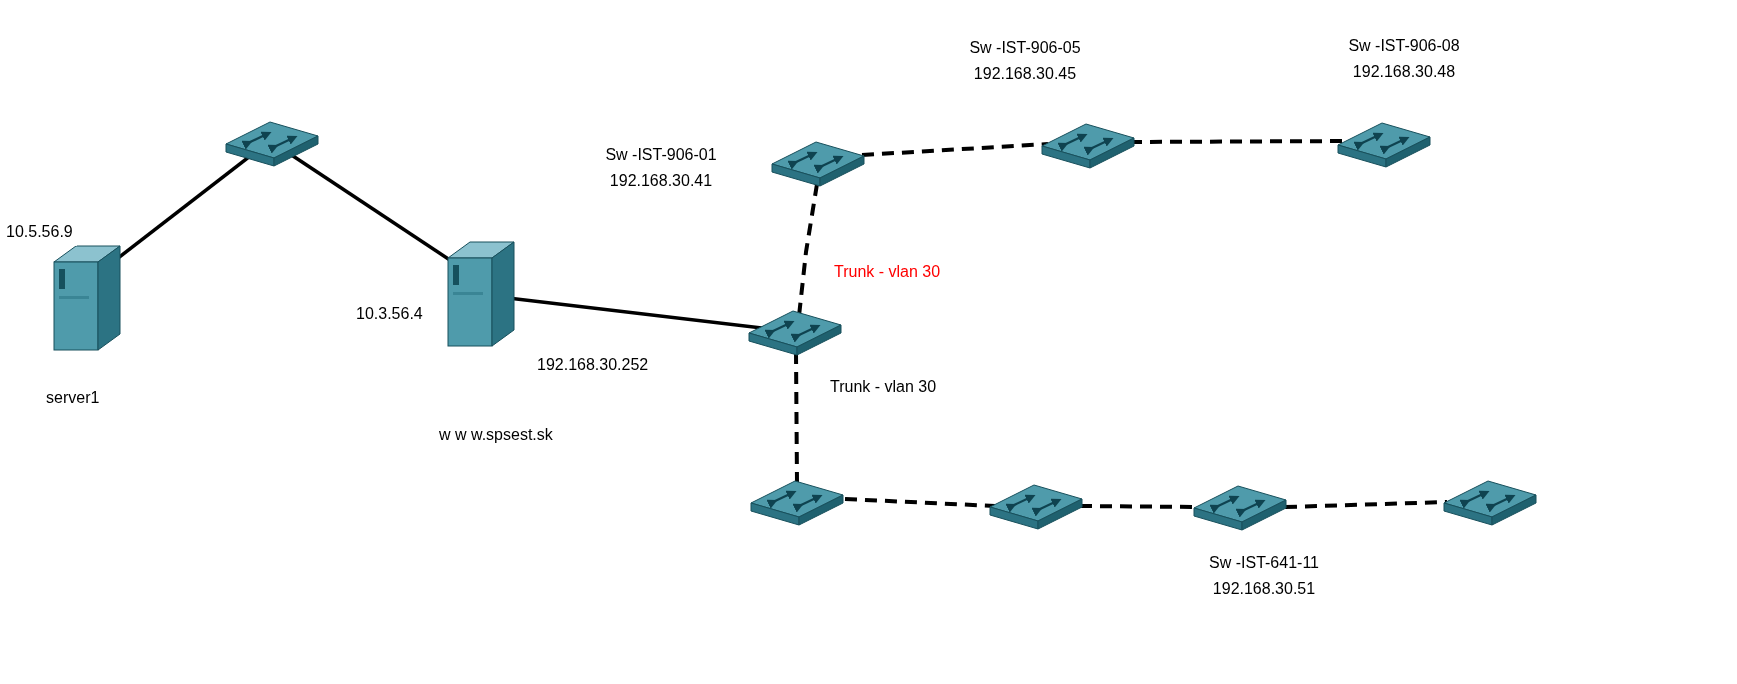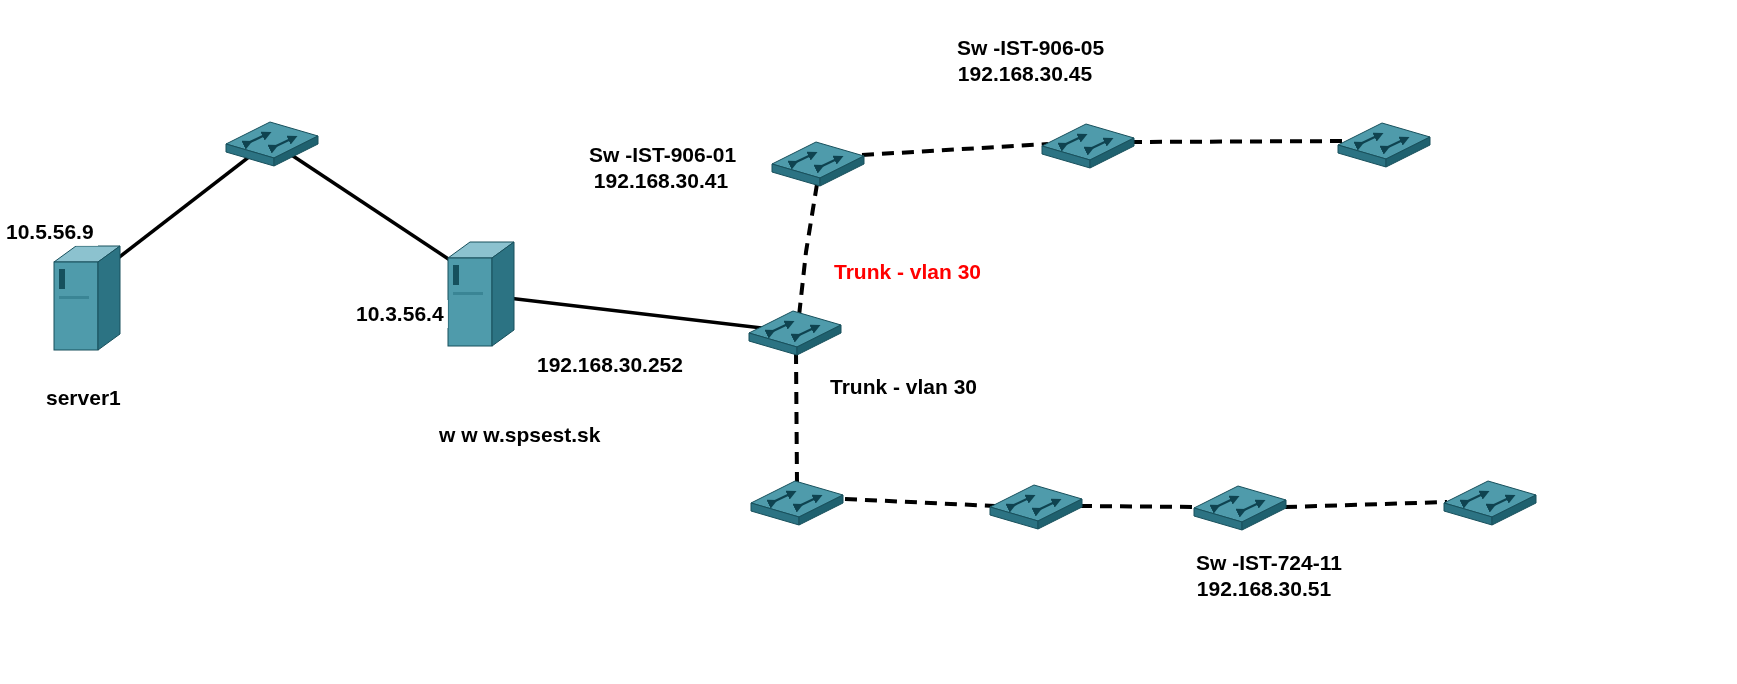--- a/index.html
+++ b/index.html
@@ -13,27 +13,26 @@
     height: 684px;
     background: #ffffff;
     overflow: hidden;
   }
   .layer {
     position: absolute;
     left: 0; top: 0;
   }
   .dlabel {
     position: absolute;
-    font-size: 21px;
+    font-size: 16px;
     line-height: 26px;
     color: #000000;
     background: rgba(255,255,255,0.85);
     padding: 1px 4px;
     white-space: nowrap;
-    font-weight: bold;
   }
   .center { text-align: center; }
   .red { color: #ff0000; }
 </style>
 </head>
 <body>
 
 <div class="canvas">
 
   <svg class="layer" width="1737" height="684" viewBox="0 0 1737 684">
@@ -102,22 +101,26 @@
   <div class="dlabel center" style="left:585px; top:141px; width:152px;">
     <div>Sw -IST-906-01</div>
     <div>192.168.30.41</div>
   </div>
 
   <div class="dlabel center" style="left:953px; top:34px; width:144px;">
     <div>Sw -IST-906-05</div>
     <div>192.168.30.45</div>
   </div>
 
+  <div class="dlabel center" style="left:1333px; top:32px; width:142px;">
+    <div>Sw -IST-906-08</div>
+    <div>192.168.30.48</div>
+  </div>
 
 
 
   <div class="dlabel center" style="left:1192px; top:549px; width:144px;">
-    <div>Sw -IST-724-11</div>
+    <div>Sw -IST-641-11</div>
     <div>192.168.30.51</div>
   </div>
 
 
 </div>
 
 </body></html>

